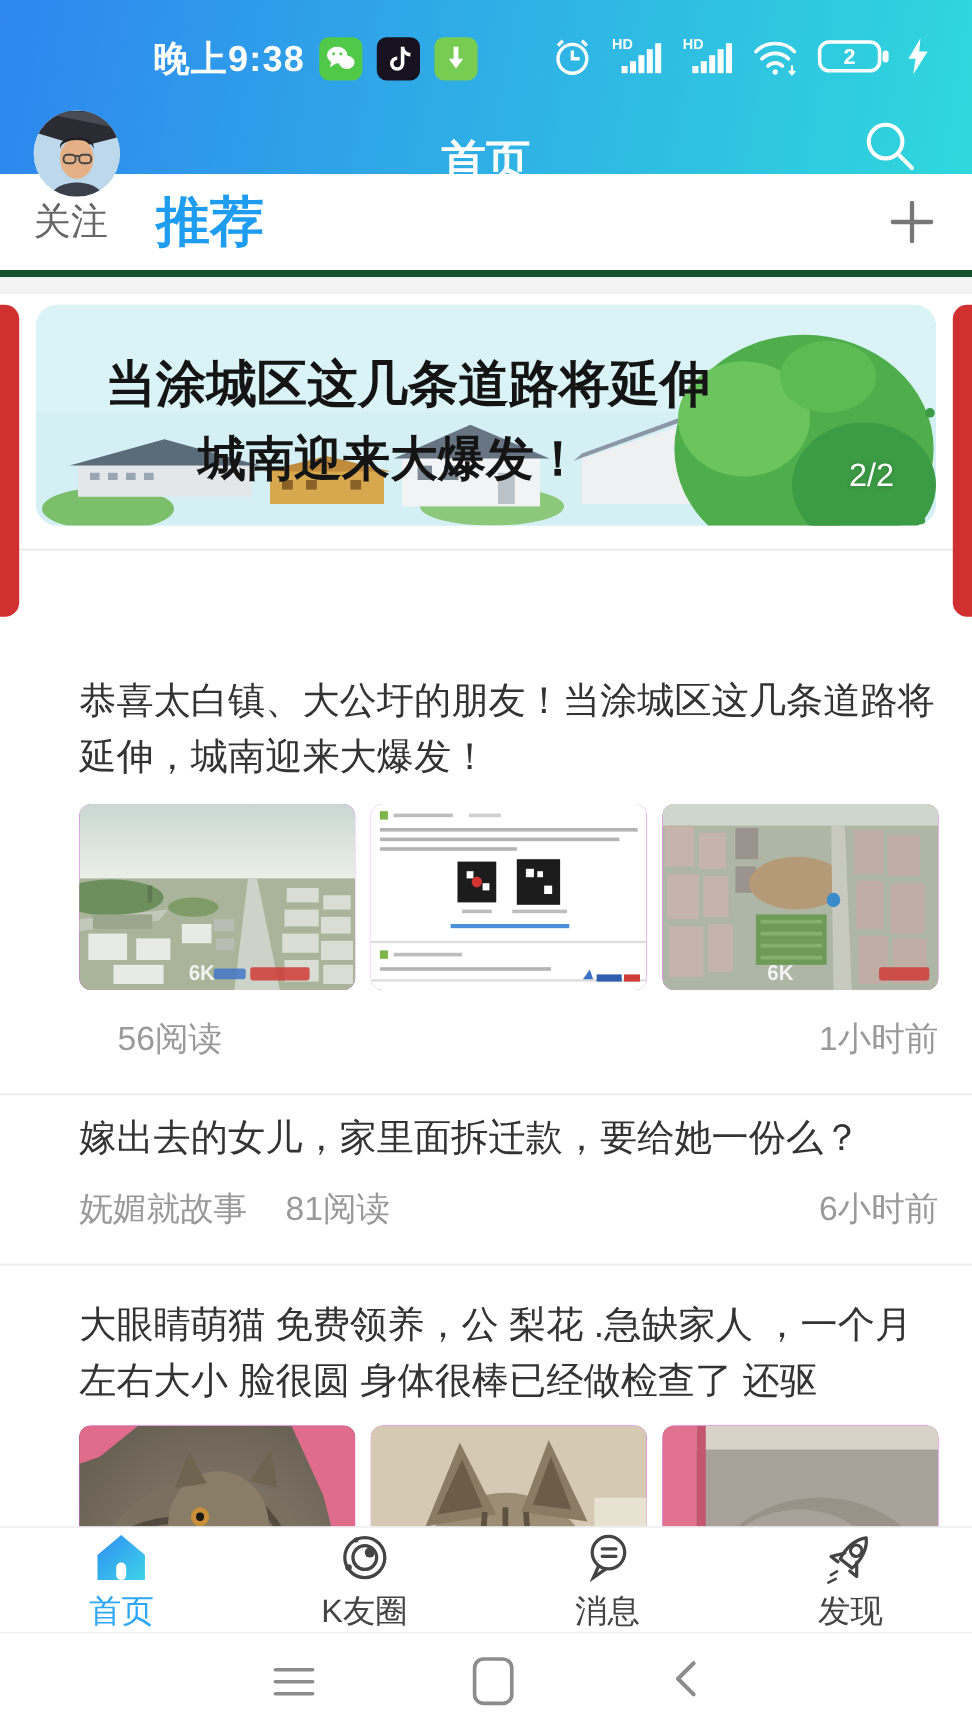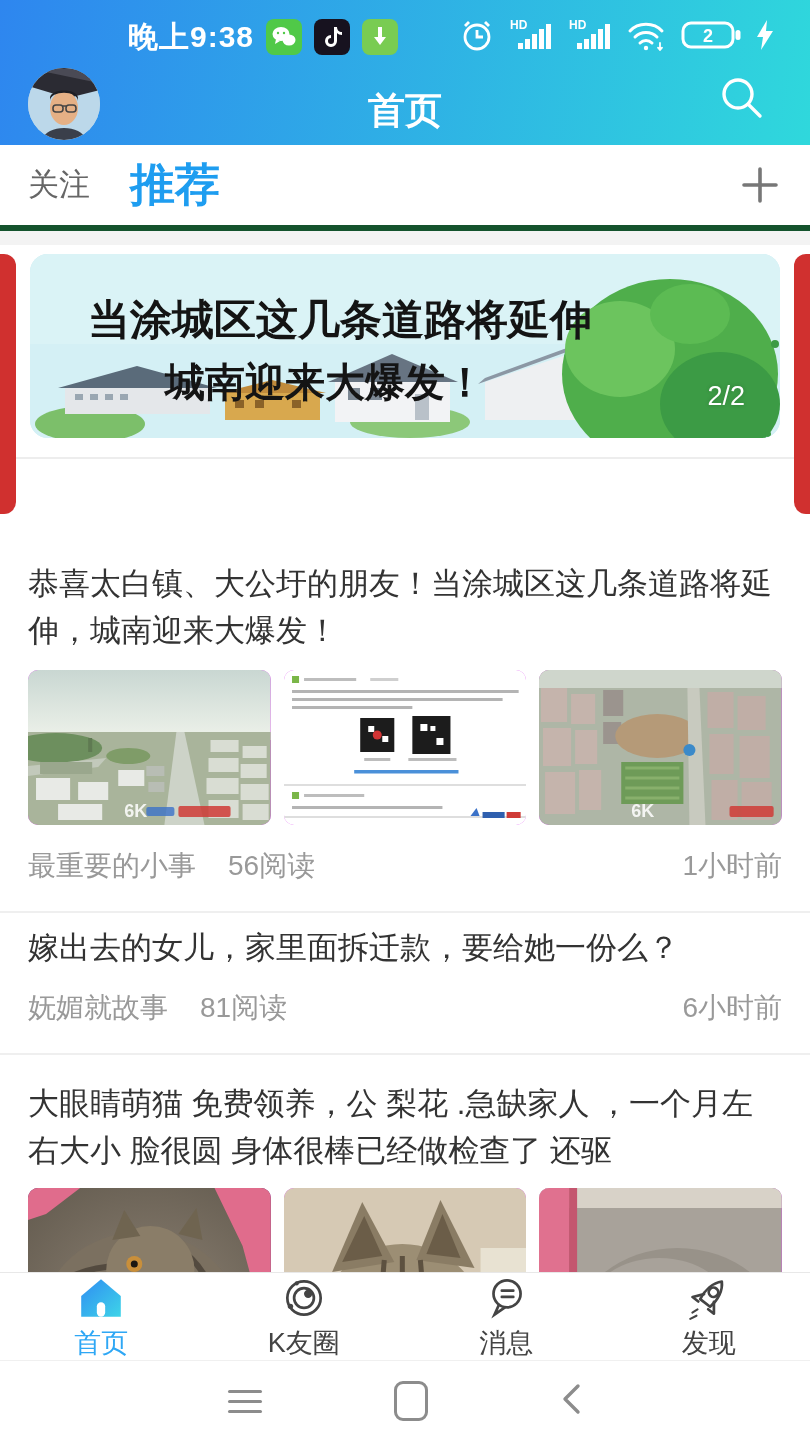--- a/index.html
+++ b/index.html
@@ -1,21 +1,21 @@
 <!DOCTYPE html>
 <html><head>
 <meta charset="utf-8">
 <style>
   html,body{margin:0;padding:0;width:810px;height:1440px;overflow:hidden;background:#fff;
     font-family:"Liberation Sans","DejaVu Sans",sans-serif;}
   .page{position:relative;width:810px;height:1440px;overflow:hidden;}
 
   
   .top-gradient{height:145px;background:linear-gradient(100deg,#2e86ef 0%,#2fd8dc 100%);color:#fff;}
-  .statusbar{height:72px;display:flex;align-items:center;padding:1px 36px;}
+  .statusbar{height:72px;display:flex;align-items:center;padding:13px 36px;}
   .sb-left{display:flex;align-items:center;gap:12px;margin-left:92px;}
   .sb-time{font-size:30px;font-weight:700;letter-spacing:1px;}
   .appicon{width:36px;height:36px;border-radius:8px;display:flex;align-items:center;justify-content:center;}
   .sb-right{display:flex;align-items:center;gap:13px;margin-left:auto;}
   .header{height:73px;position:relative;display:flex;align-items:center;justify-content:center;}
   .avatar{position:absolute;left:28px;top:-6px;width:72px;height:72px;border-radius:50%;overflow:hidden;background:#bcd8ea;}
   .page-title{font-size:37px;font-weight:700;color:#fff;}
   .search-btn{position:absolute;right:44px;top:0px;}
 
   
@@ -29,21 +29,21 @@
   .carousel-section{position:relative;background:#fff;padding:9px 0 0 0;height:281px;}
   .slide-card{position:relative;margin:0 30px;height:184px;border-radius:18px;overflow:hidden;background:#d2f0f4;}
   .edge{position:absolute;top:9px;width:16px;height:260px;background:#d0302f;}
   .edge-left{left:0;border-radius:0 12px 12px 0;}
   .edge-right{right:0;border-radius:12px 0 0 12px;}
   .indicator{position:absolute;right:35px;bottom:26px;color:#fff;font-size:27px;text-shadow:0 0 4px rgba(0,0,0,.2);}
   .carousel-divider{height:2px;background:#ededed;margin-top:19px;}
 
   
   .article{background:#fff;border-bottom:2px solid #efefef;}
-  .article-inner{padding:0 28px;}
+  .article-inner{padding:0 28px;margin-left:38px;}
   .article-title{font-size:31px;line-height:47px;color:#333;font-weight:500;margin:0;padding-top:25px;}
   .img-row{display:flex;gap:13px;margin-top:16px;}
   .thumb{flex:1;height:155px;border-radius:10px;overflow:hidden;background:#d946ef;}
   .thumb svg{display:block;width:100%;height:100%;}
   .thumb.tall{height:230px;}
   .meta{display:flex;align-items:center;color:#999;font-size:28px;padding:22px 0 26px 0;}
   .meta .reads{margin-left:32px;}
   .meta .time{margin-left:auto;}
 
   
@@ -366,21 +366,20 @@
                 <path d="M86 98 h54 M86 108 h54 M86 118 h54 M86 128 h54"></path>
               </g>
             <polygon points="148,18 160,18 166,155 150,155" fill="#c8cabf"></polygon>
             <circle cx="150" cy="80" r="6" fill="#3b8ac9"></circle>
             <text x="92" y="147" font-size="18" font-weight="800" fill="#ffffff" opacity=".85">6K</text>
             <rect x="190" y="136" width="44" height="11" rx="2" fill="#cf3b36" opacity=".85"></rect>
           </svg>
         </span>
       </div>
       <div class="meta">
-        <span class="source">最重要的小事</span>
         <span class="reads">56阅读</span>
         <span class="time">1小时前</span>
       </div>
     </div>
   </div>
 
   <div class="article">
     <div class="article-inner">
       <p class="article-title" style="padding-top:11px">嫁出去的女儿，家里面拆迁款，要给她一份么？</p>
       <div class="meta" style="padding-top:18px">

